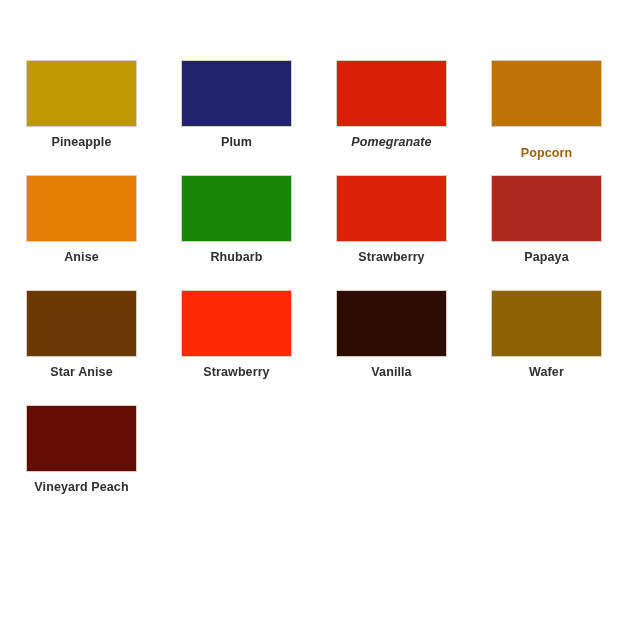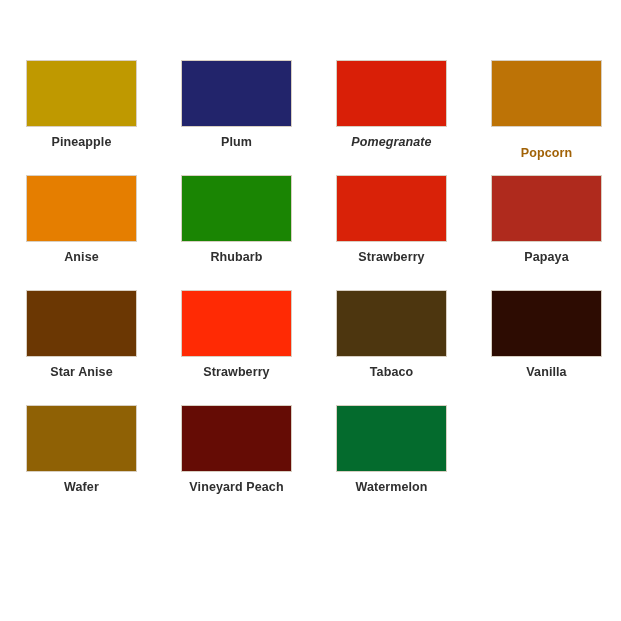--- a/index.html
+++ b/index.html
@@ -100,34 +100,26 @@
       </div>
       <div class="swatch-cell">
         <div class="swatch-chip" title="Star Anise" style="background: rgb(107, 55, 3); border-color: rgb(216, 207, 194);"></div>
         <div class="swatch-label" style="color: rgb(47, 47, 47);">Star Anise</div>
       </div>
       <div class="swatch-cell">
         <div class="swatch-chip" title="Strawberry" style="background: rgb(255, 42, 4); border-color: rgb(216, 207, 194);"></div>
         <div class="swatch-label" style="color: rgb(47, 47, 47);">Strawberry</div>
       </div>
       <div class="swatch-cell">
-        <div class="swatch-chip" title="Tabaco" style="background: rgb(77, 54, 15); border-color: rgb(216, 207, 194);"></div>
-        <div class="swatch-label" style="color: rgb(47, 47, 47);">Tabaco</div>
-      </div>
-      <div class="swatch-cell">
         <div class="swatch-chip" title="Vanilla" style="background: rgb(45, 12, 2); border-color: rgb(216, 207, 194);"></div>
         <div class="swatch-label" style="color: rgb(47, 47, 47);">Vanilla</div>
       </div>
       <div class="swatch-cell">
         <div class="swatch-chip" title="Wafer" style="background: rgb(143, 97, 5); border-color: rgb(216, 207, 194);"></div>
         <div class="swatch-label" style="color: rgb(47, 47, 47);">Wafer</div>
       </div>
       <div class="swatch-cell">
         <div class="swatch-chip" title="Vineyard Peach" style="background: rgb(101, 12, 5); border-color: rgb(216, 207, 194);"></div>
         <div class="swatch-label" style="color: rgb(47, 47, 47);">Vineyard Peach</div>
       </div>
-      <div class="swatch-cell">
-        <div class="swatch-chip" title="Watermelon" style="background: rgb(4, 107, 45); border-color: rgb(216, 207, 194);"></div>
-        <div class="swatch-label" style="color: rgb(47, 47, 47);">Watermelon</div>
-      </div>
       <div class="swatch-cell empty-cell"></div>
     </div>
 </div>
 
 </body></html>

